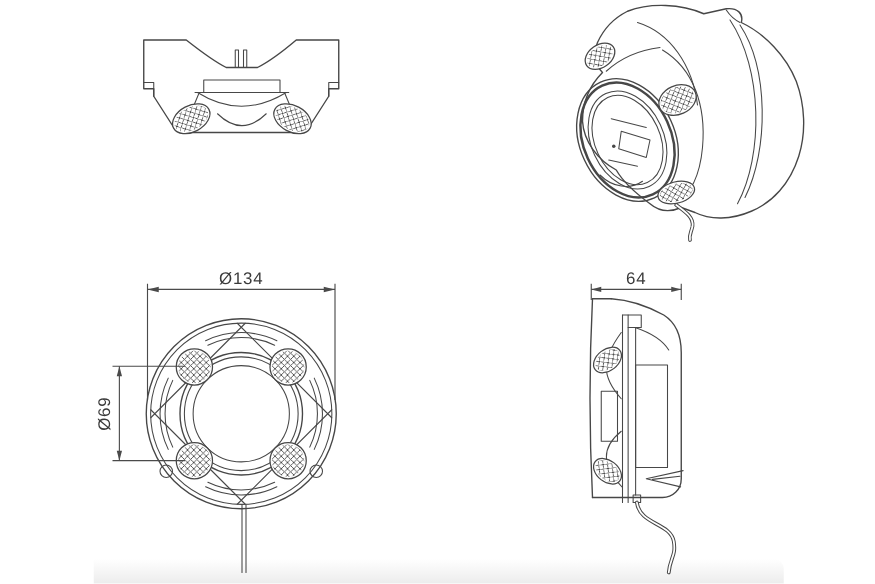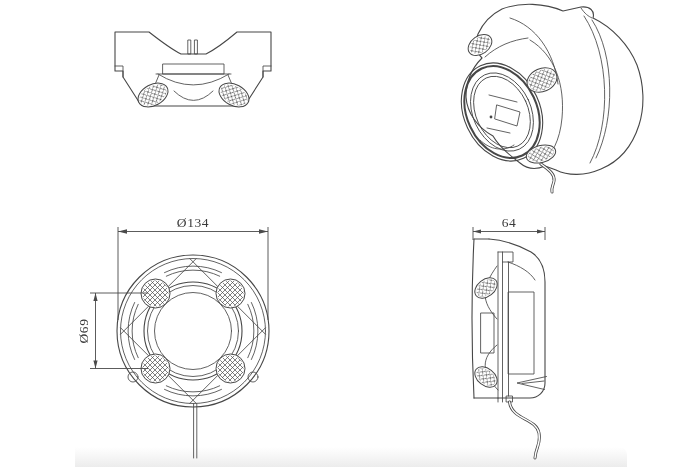--- a/index.html
+++ b/index.html
@@ -1,17 +1,17 @@
 <!DOCTYPE html>
 <html><head>
 <meta charset="utf-8">
 <style>
   html,body{margin:0;padding:0;background:#ffffff;}
   #stage{position:relative;width:700px;height:467px;background:#ffffff;overflow:hidden;
-         font-family:Liberation Serif, serif;}
+         font-family:Liberation Sans, sans-serif;}
   #bottom-strip{position:absolute;left:75px;top:447px;width:552px;height:20px;
                 background:linear-gradient(#ffffff,#ececec);border-radius:0 8px 0 0;}
   svg{position:absolute;left:0;top:0;}
   .ln{stroke:#474747;stroke-width:1.1;fill:none;stroke-linecap:round;stroke-linejoin:round;}
   .ln2{stroke:#474747;stroke-width:0.85;fill:none;stroke-linecap:round;stroke-linejoin:round;}
   .thick{stroke:#474747;stroke-width:2;fill:none;}
   .dim{stroke:#4a4a4a;stroke-width:0.9;fill:none;}
   .arrow{fill:#4a4a4a;stroke:none;}
   .dimtext{fill:#3a3a3a;font-size:13.5px;letter-spacing:0.6px;}
   .grille{fill:#ffffff;stroke:#474747;stroke-width:1;}

